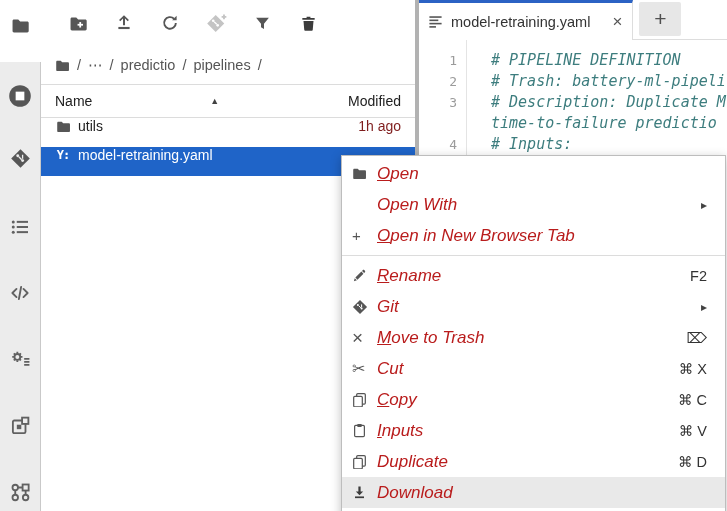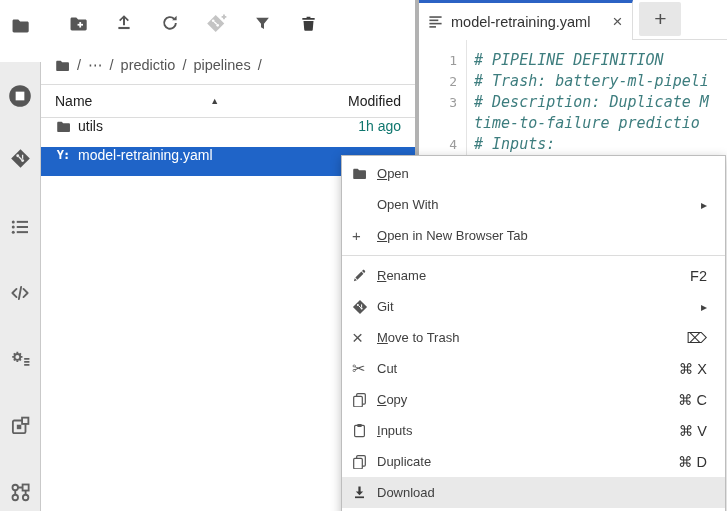--- a/index.html
+++ b/index.html
@@ -23,21 +23,21 @@
   .crumb { cursor:pointer; }
   .crumb-sep { color:#555; }
   .fb-header { height:29px; display:flex; align-items:center; padding:16px 14px;
                border-top:1px solid #dcdcdc; border-bottom:1px solid #dcdcdc;
                font-size:14px; color:#212121; }
   .fb-header .sort { font-size:9px; color:#424242; margin-left:118px; }
   .fb-header .mod { margin-left:auto; }
   .fb-row { height:29px; display:flex; padding:0 14px; font-size:14px;
             color:#212121; cursor:pointer; }
   .fb-row .ficon { width:16px; height:16px; margin-right:7px; display:flex; align-items:center; justify-content:center; }
-  .fb-row .mod { margin-left:auto; color:#0f766e; }
+  .fb-row .mod { margin-left:auto; color:#7f1d1d; }
   .fb-row.selected { background:#1f64c8; color:#fff; }
   .yaml-badge { font-family:"DejaVu Sans Mono", monospace; font-weight:bold; font-size:12px; color:#fff; letter-spacing:-1px; }
 
   
   .divider { position:absolute; left:415px; top:0; width:4px; height:511px; background:#b2b2b2; }
 
   
   .editor-panel { position:absolute; left:419px; top:0; width:308px; height:511px; background:#fff; }
   .tabbar { height:40px; display:flex; align-items:stretch; border-bottom:1px solid #ddd; background:#fff; }
   .tab { display:flex; align-items:center; gap:8px; padding:0 10px 0 9px;
@@ -47,30 +47,30 @@
   .tab-close { font-size:17px; color:#555; margin-left:14px; cursor:pointer; line-height:1; }
   .newtab-btn { width:42px; margin:2px 0 3px 6px; background:#e7e7e7; border-radius:2px;
                 display:flex; align-items:center; justify-content:center;
                 font-size:21px; color:#505050; cursor:pointer; }
   .editor { position:relative; height:471px; overflow:hidden; }
   .gutter-line { position:absolute; left:47px; top:0; bottom:0; width:1px; background:#e4e4e4; }
   .code-area { padding-top:10px; font-family:"DejaVu Sans Mono", monospace; font-style:italic; }
   .code-row { display:flex; height:21px; line-height:21px; }
   .code-row .lnum { width:47px; padding-right:9px; text-align:right; color:#9b9b9b;
                     font-size:13px; font-style:normal; flex:none; }
-  .code-row .ctext { padding-left:8px; font-size:15px; color:#3d7d7e; white-space:pre; }
+  .code-row .ctext { padding-left:25px; font-size:15px; color:#3d7d7e; white-space:pre; }
 
   
   .ctx-menu { position:absolute; left:341px; top:155px; width:385px; height:372px;
               background:#fff; border:1px solid #bdbdbd;
               box-shadow:0 3px 10px rgba(0,0,0,.25); padding-top:2px; z-index:10; }
   .mi { height:31px; display:flex; align-items:center; padding:0 18px 0 10px; cursor:pointer; }
   .mi.hl { background:#e9e9e9; }
   .mi .micon { width:25px; height:16px; display:flex; align-items:center; font-size:15px; color:#555; flex:none; }
-  .mi .mlabel { font-size:13px; color:#404040; display:inline-block; }
+  .mi .mlabel { font-size:17px; color:#b91c1c; display:inline-block;font-style:italic; }
   .mi .mlabel.mn::first-letter { text-decoration:underline; }
   .mi .mshort { margin-left:auto; font-size:14.5px; color:#333; }
   .mi .msub { margin-left:auto; font-size:12px; color:#424242; }
   .mi-div { height:1px; background:#dcdcdc; margin:4px 0; }
 
   svg { display:block; }
   .plus-glyph { font-size:16px; color:#555; }
 </style>
 </head>
 <body>

